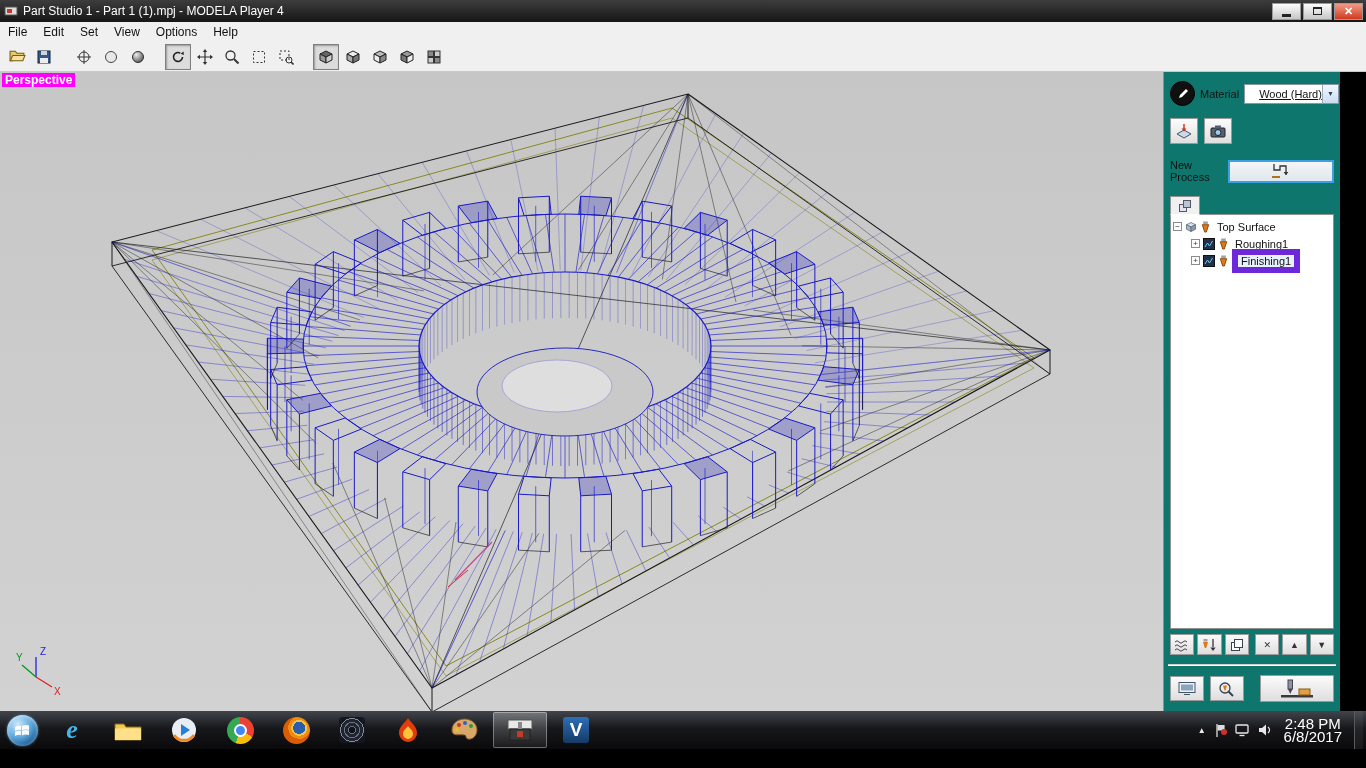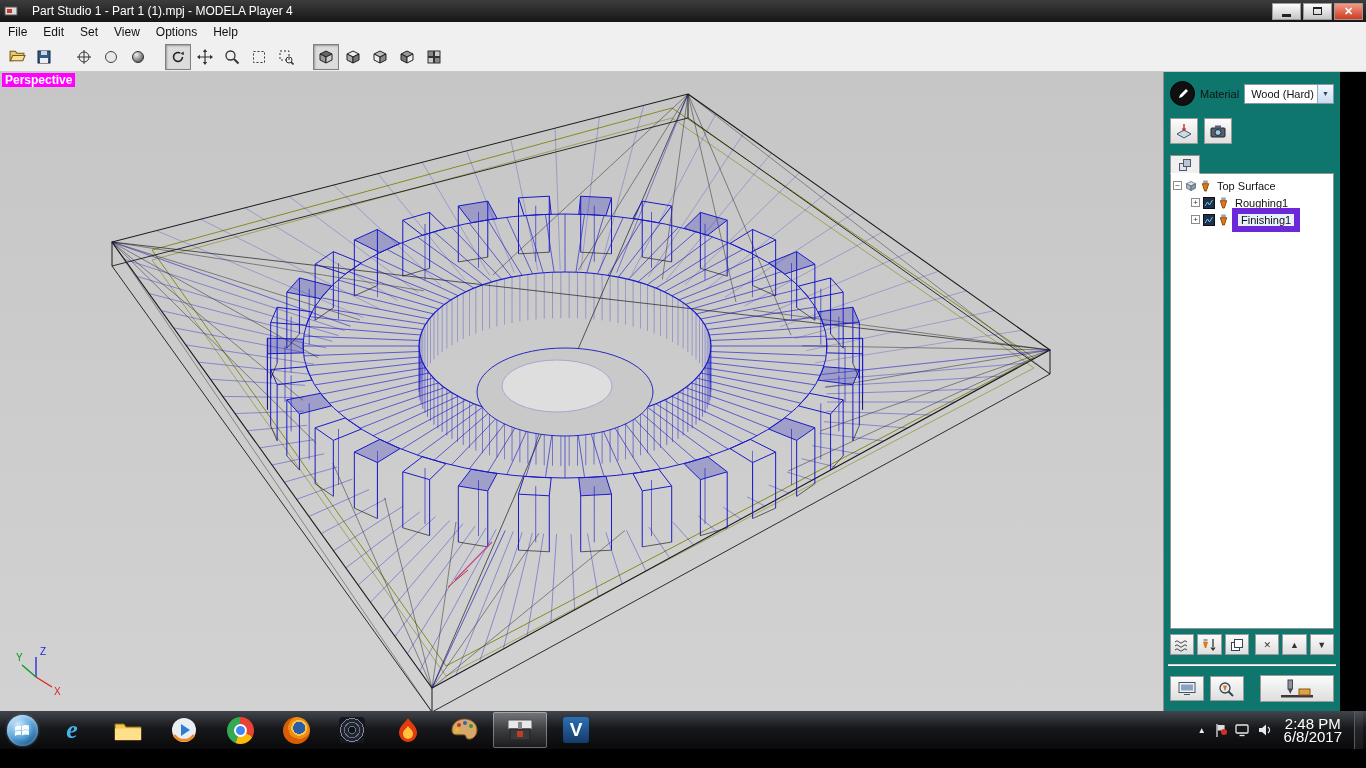--- a/index.html
+++ b/index.html
@@ -1,19 +1,19 @@
 <!DOCTYPE html>
 <html><head>
 <meta charset="utf-8">
 <style>
 *{margin:0;padding:0;box-sizing:border-box;font-family:"Liberation Sans",sans-serif;}
 button{background:none;border:none;font:inherit;cursor:default;padding:0;}
 .screen{width:1366px;height:768px;position:relative;background:#000;overflow:hidden;}
 
-.titlebar{height:22px;background:linear-gradient(#3d3d3d,#161616);display:flex;align-items:center;color:#fff;font-size:12px;padding-left:4px;gap:14px;}
+.titlebar{height:22px;background:linear-gradient(#3d3d3d,#161616);display:flex;align-items:center;color:#fff;font-size:12px;padding-left:4px;gap:5px;}
 .title{flex:1;white-space:nowrap;overflow:hidden;}
 .winbtns{display:flex;gap:2px;margin-right:3px;}
 .wbtn{width:29px;height:17px;border:1px solid #9a9a9a;background:linear-gradient(#fdfdfd,#c6c6c6);display:flex;align-items:center;justify-content:center;}
 .wbtn.close{background:linear-gradient(#f39a88,#cf3a1f);color:#fff;font-size:11px;font-weight:bold;}
 .glyph-min{width:9px;height:3px;background:#222;margin-top:8px;}
 .glyph-max{width:9px;height:8px;border:1px solid #222;border-top-width:2px;}
 
 .menubar{height:20px;background:#f0f0f0;display:flex;align-items:center;font-size:12px;color:#111;}
 .menu-item{padding:2px 8px;text-align:right;}
 .toolbar{height:30px;background:#f0f0f0;display:flex;align-items:center;padding-left:4px;gap:1px;border-bottom:1px solid #c9c9c9;}
@@ -24,21 +24,21 @@
 .main{height:639px;display:flex;}
 .viewport{width:1164px;height:639px;position:relative;background:linear-gradient(180deg,#c6c6c6,#d2d2d2);border-right:1px solid #8f8f8f;}
 #scene3d{position:absolute;left:0;top:0;}
 .persp-label{position:absolute;top:1px;left:2px;background:#ff00ff;color:#fff;font-size:12px;font-weight:bold;padding:0 3px;}
 .axis{position:absolute;left:10px;bottom:14px;font-size:10px;}
 
 .panel{width:176px;background:#0f766e;display:flex;flex-direction:column;font-size:11px;color:#111;}
 .mat-row{display:flex;align-items:center;gap:5px;margin:9px 6px 2px;}
 .round-btn{width:25px;height:25px;border-radius:50%;background:#101010;border:1px solid #000;display:flex;align-items:center;justify-content:center;flex:none;}
 .combo{flex:1;height:20px;background:#fff;border:1px solid #8696ab;display:flex;align-items:center;}
-.combo-val{flex:1;padding-left:6px;white-space:nowrap;overflow:hidden;}
+.combo-val{flex:1;padding-left:14px;white-space:nowrap;overflow:hidden;text-decoration:underline;}
 .combo-arrow{width:16px;height:18px;background:linear-gradient(#f2f8fd,#c9ddf0);border-left:1px solid #99aabb;display:flex;align-items:center;justify-content:center;font-size:7px;color:#345;}
 .tools-row{display:flex;gap:6px;margin:10px 6px 2px;}
 .pbtn{width:28px;height:26px;border:1px solid #9a9a9a;background:linear-gradient(#fcfcfc,#dfdfdf);display:flex;align-items:center;justify-content:center;}
 .np-row{display:flex;align-items:center;justify-content:space-between;margin:13px 6px 4px;}
 .np-btn{width:118px;height:23px;border:2px solid #3ba1e4;background:linear-gradient(#f4f4f4,#dfe8ef);display:flex;align-items:center;justify-content:center;}
 .tab-strip{margin:9px 6px 0;display:flex;}
 .tab{width:30px;height:19px;border:1px solid #919191;border-bottom:1px solid #fff;background:#f0f0f0;display:flex;align-items:center;justify-content:center;margin-bottom:-1px;z-index:1;}
 .tree{flex:1;margin:0 6px;background:#fff;border:1px solid #919191;padding:3px 2px;overflow:hidden;}
 .trow{display:flex;align-items:center;gap:3px;height:17px;}
 .trow.child{padding-left:18px;}
@@ -722,20 +722,30 @@
             </svg>
           </button>
         <button class="pbtn">
             <svg width="18" height="18" viewBox="0 0 18 18">
               <rect x="2" y="6" width="14" height="9" rx="1" fill="#556070" stroke="#222"></rect>
               <rect x="6" y="3.5" width="6" height="3" fill="#556070"></rect>
               <circle cx="9" cy="10.5" r="3" fill="#9ccdf0" stroke="#222"></circle>
             </svg>
           </button>
       </div>
+      <div class="np-row">
+        <span>New Process</span>
+        <button class="np-btn">
+            <svg width="22" height="16" viewBox="0 0 22 16">
+              <path d="M4 1 v6 h6 v-4 h6 v9" fill="none" stroke="#333" stroke-width="1.3"></path>
+              <path d="M16 12 l-2.4-3 h4.8z" fill="#333"></path>
+              <path d="M2 14 h8" stroke="#b87018" stroke-width="2"></path>
+            </svg>
+          </button>
+      </div>
       <div class="tab-strip">
         <div class="tab">
             <svg width="14" height="14" viewBox="0 0 14 14">
               <rect x="1.5" y="5.5" width="7" height="7" fill="#dde4ee" stroke="#556"></rect>
               <rect x="5.5" y="1.5" width="7" height="7" fill="#b9c6d8" stroke="#556"></rect>
             </svg>
           </div>
       </div>
       <div class="tree">
         <div class="trow">

